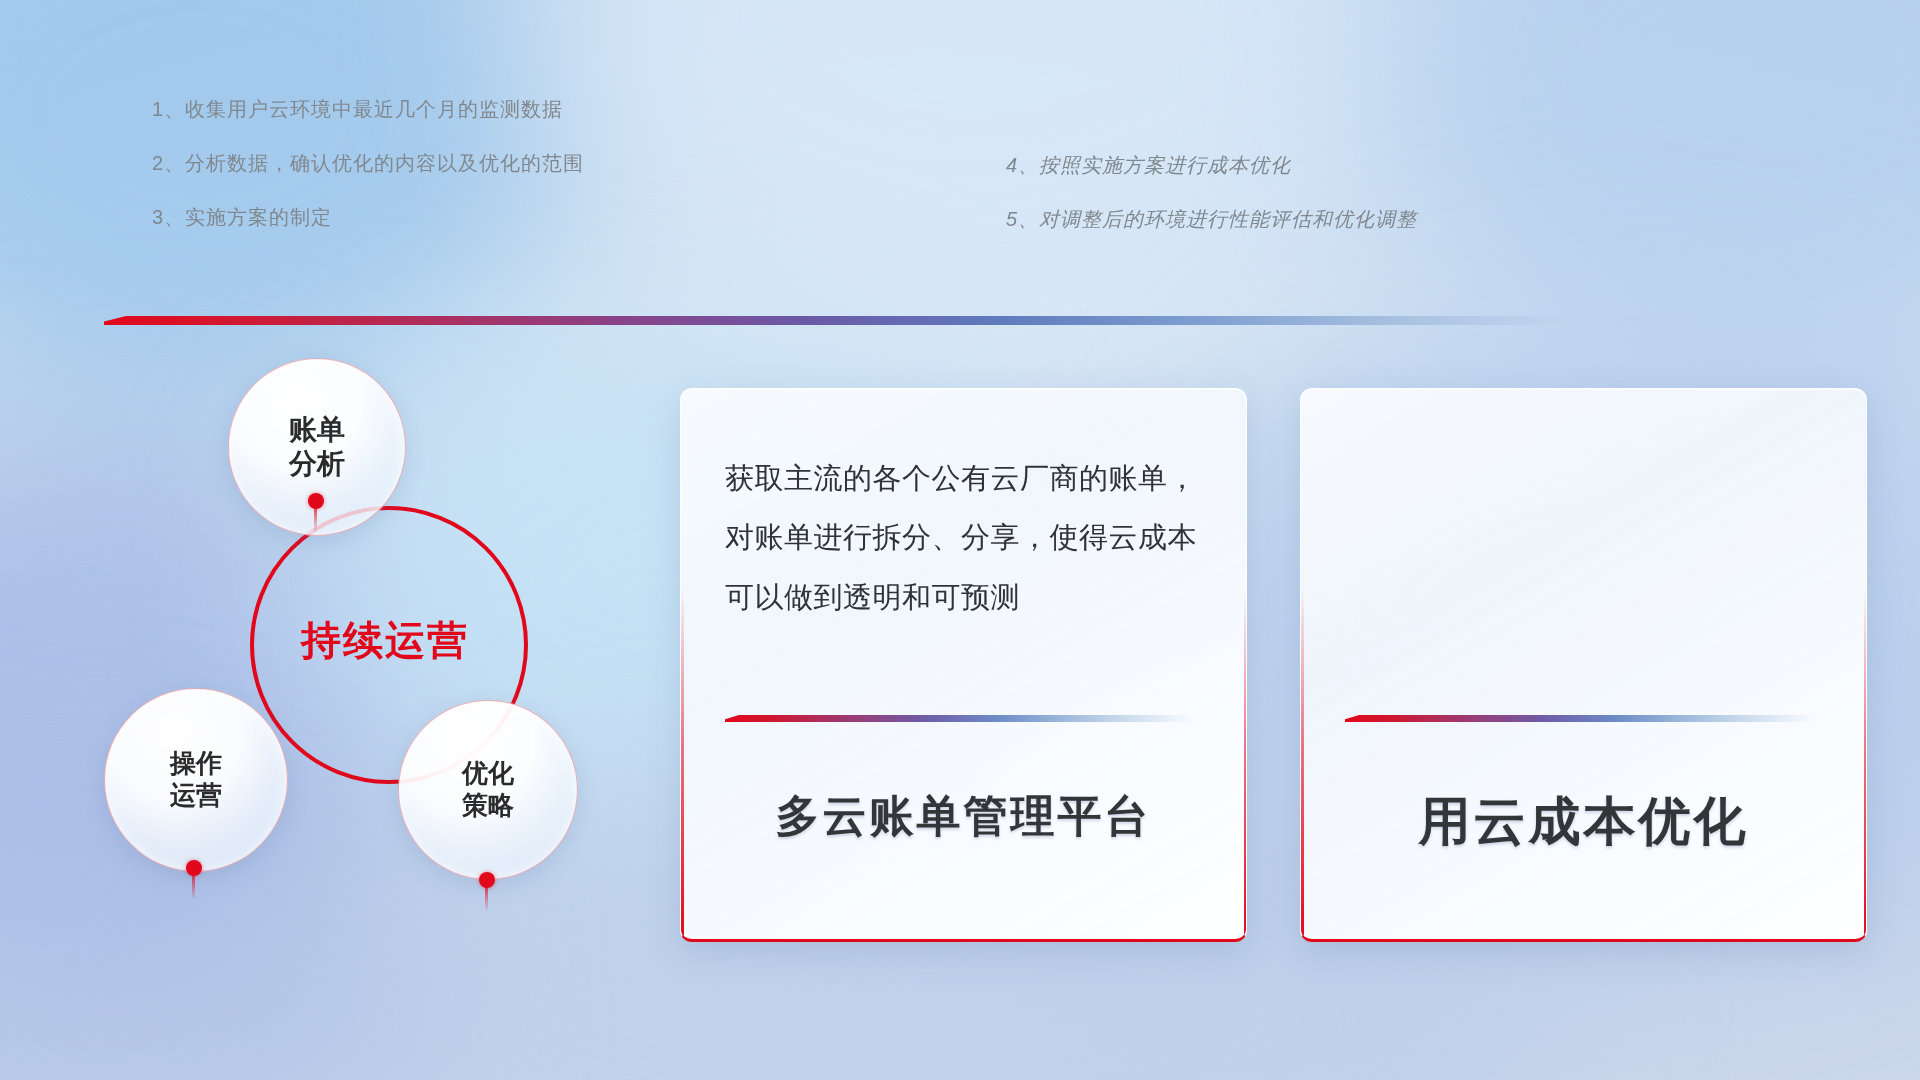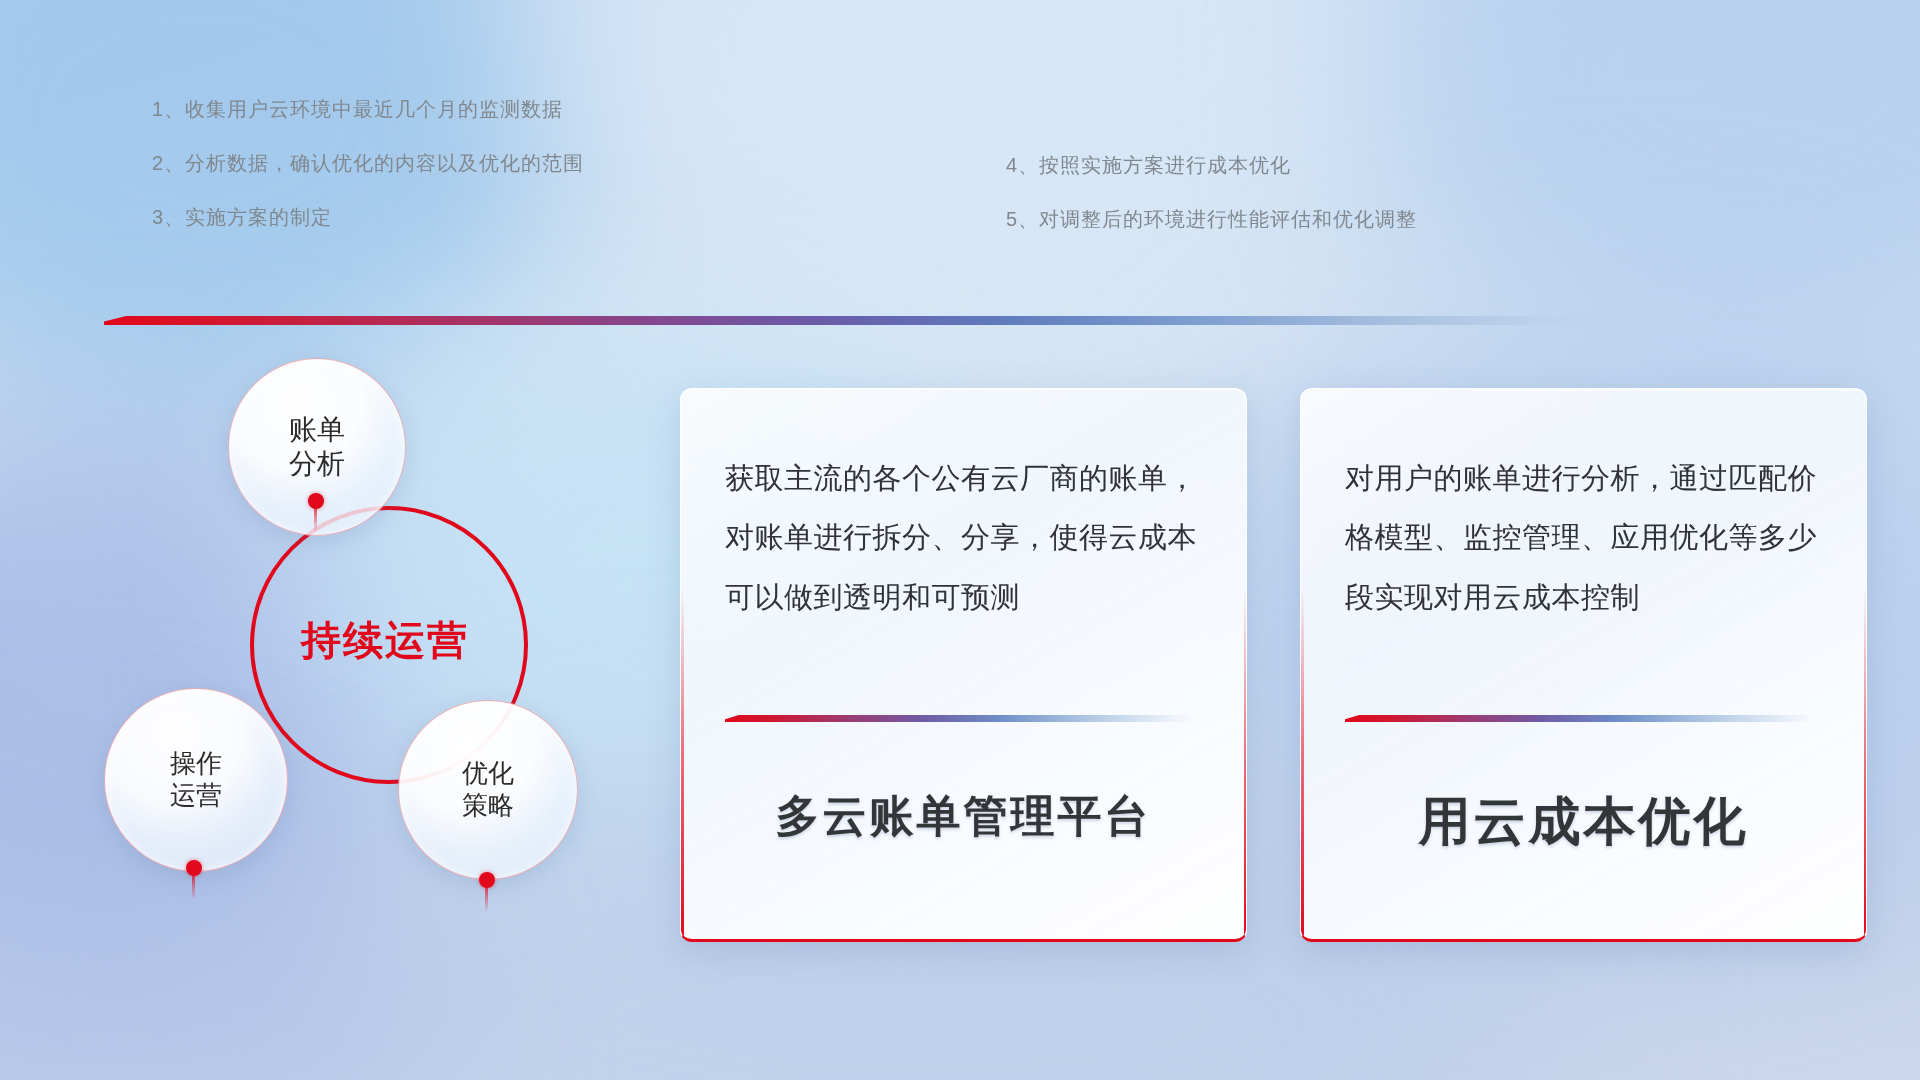--- a/index.html
+++ b/index.html
@@ -19,21 +19,21 @@
   #bg-v{
     position:absolute;inset:0;
     background:linear-gradient(180deg,#c6d9ee 0%,#d9e8f6 28%,#c9dcf0 55%,#c2d2ea 80%,#cdd8ec 100%);
     opacity:.65;
   }
   
   .list{position:absolute;color:#7d8590;}
   .list .row{white-space:nowrap;font-size:20px;letter-spacing:1px;color:#80888f;}
   #list-left{left:152px;top:96px;}
   #list-left .row{margin-bottom:27px;}
-  #list-right{left:1006px;top:152px;}
+  #list-right{left:1006px;top:152px;font-style:italic;}
   #list-right .row{margin-bottom:27px;}
 
   
   #divider{
     position:absolute;left:104px;top:316px;width:1612px;height:9px;
     background:linear-gradient(90deg,
       #e2081c 0%,#d8142a 6%,#b52a55 18%,#8a4388 32%,
       #6a5aa8 44%,#5f7cbd 56%,#7e9fd0 68%,#a8c0e0 80%,
       rgba(190,210,235,.55) 90%,rgba(200,215,235,0) 100%);
     clip-path:polygon(0 62%,22px 0,100% 0,100% 100%,0 100%);
@@ -49,21 +49,21 @@
   }
   #ring-main{left:154px;top:154px;width:270px;height:270px;}
   .bubble{
     position:absolute;border-radius:50%;
     background:
       radial-gradient(circle at 38% 24%,rgba(255,255,255,.99) 0%,rgba(255,255,255,.93) 38%,rgba(240,246,253,.84) 62%,rgba(226,238,250,.72) 100%);
     border:1.6px solid rgba(226,120,130,.55);
     box-shadow:0 6px 22px rgba(90,120,165,.20), inset 0 2px 14px rgba(255,255,255,.9);
     display:flex;align-items:center;justify-content:center;
     text-align:right;line-height:1.22;
-    color:#2b2b2b;font-weight:normal;
+    color:#2b2b2b;font-weight:bold;
   }
   #bub-top{left:132px;top:6px;width:176px;height:176px;font-size:28px;}
   #bub-left{left:8px;top:336px;width:182px;height:182px;font-size:26px;}
   #bub-right{left:302px;top:348px;width:178px;height:178px;font-size:26px;}
   .bubble span{display:block;}
   #center-label{
     position:absolute;left:154px;top:154px;width:270px;height:270px;
     display:flex;flex-direction:row;align-items:center;justify-content:center;
     color:#e2081c;font-weight:bold;font-size:40px;line-height:1.18;
     letter-spacing:2px;text-align:center;
@@ -192,16 +192,15 @@
   <div class="dot" id="dot-right"></div>
 </div>
 
 <div class="card" id="card-1">
   <div class="card-body">获取主流的各个公有云厂商的账单，对账单进行拆分、分享，使得云成本可以做到透明和可预测</div>
   <div class="card-rule"></div>
   <div class="card-title">多云账单管理平台</div>
 </div>
 
 <div class="card" id="card-2">
-  <div class="card-body">对用户的账单进行分析，通过匹配价格模型、监控管理、应用优化等多少段实现对用云成本控制</div>
   <div class="card-rule"></div>
   <div class="card-title">用云成本优化</div>
 </div>
 
 </body></html>

